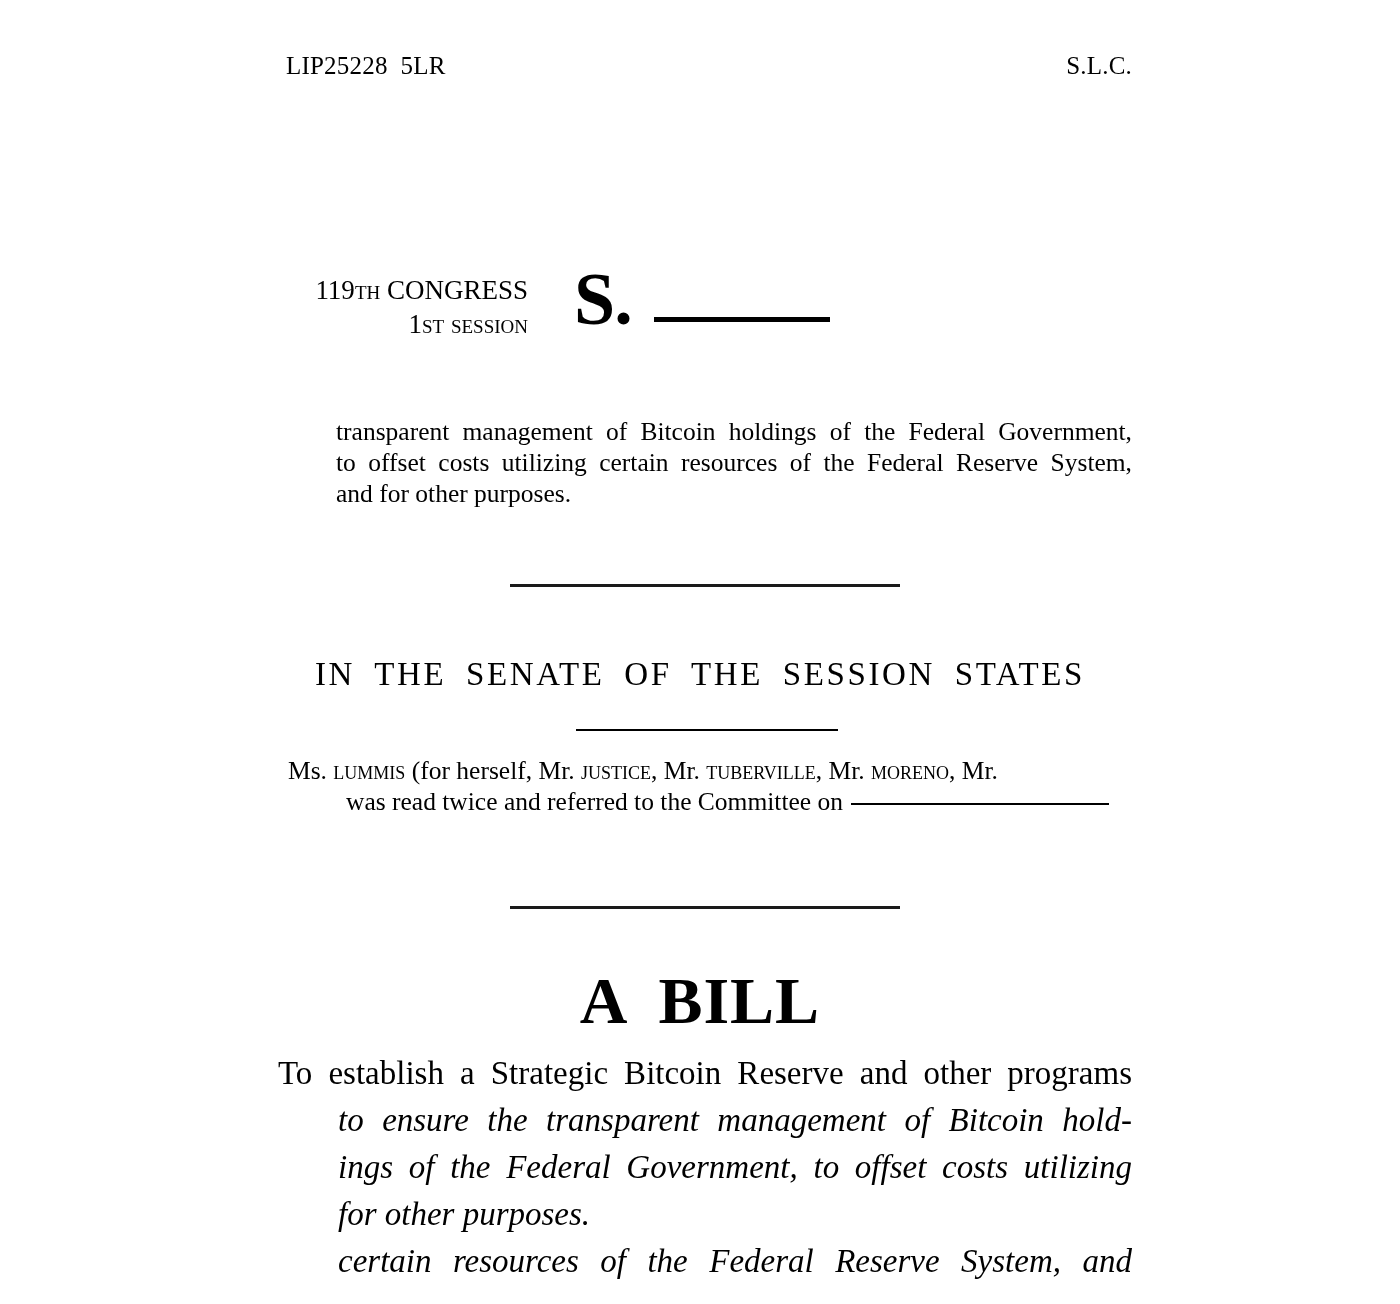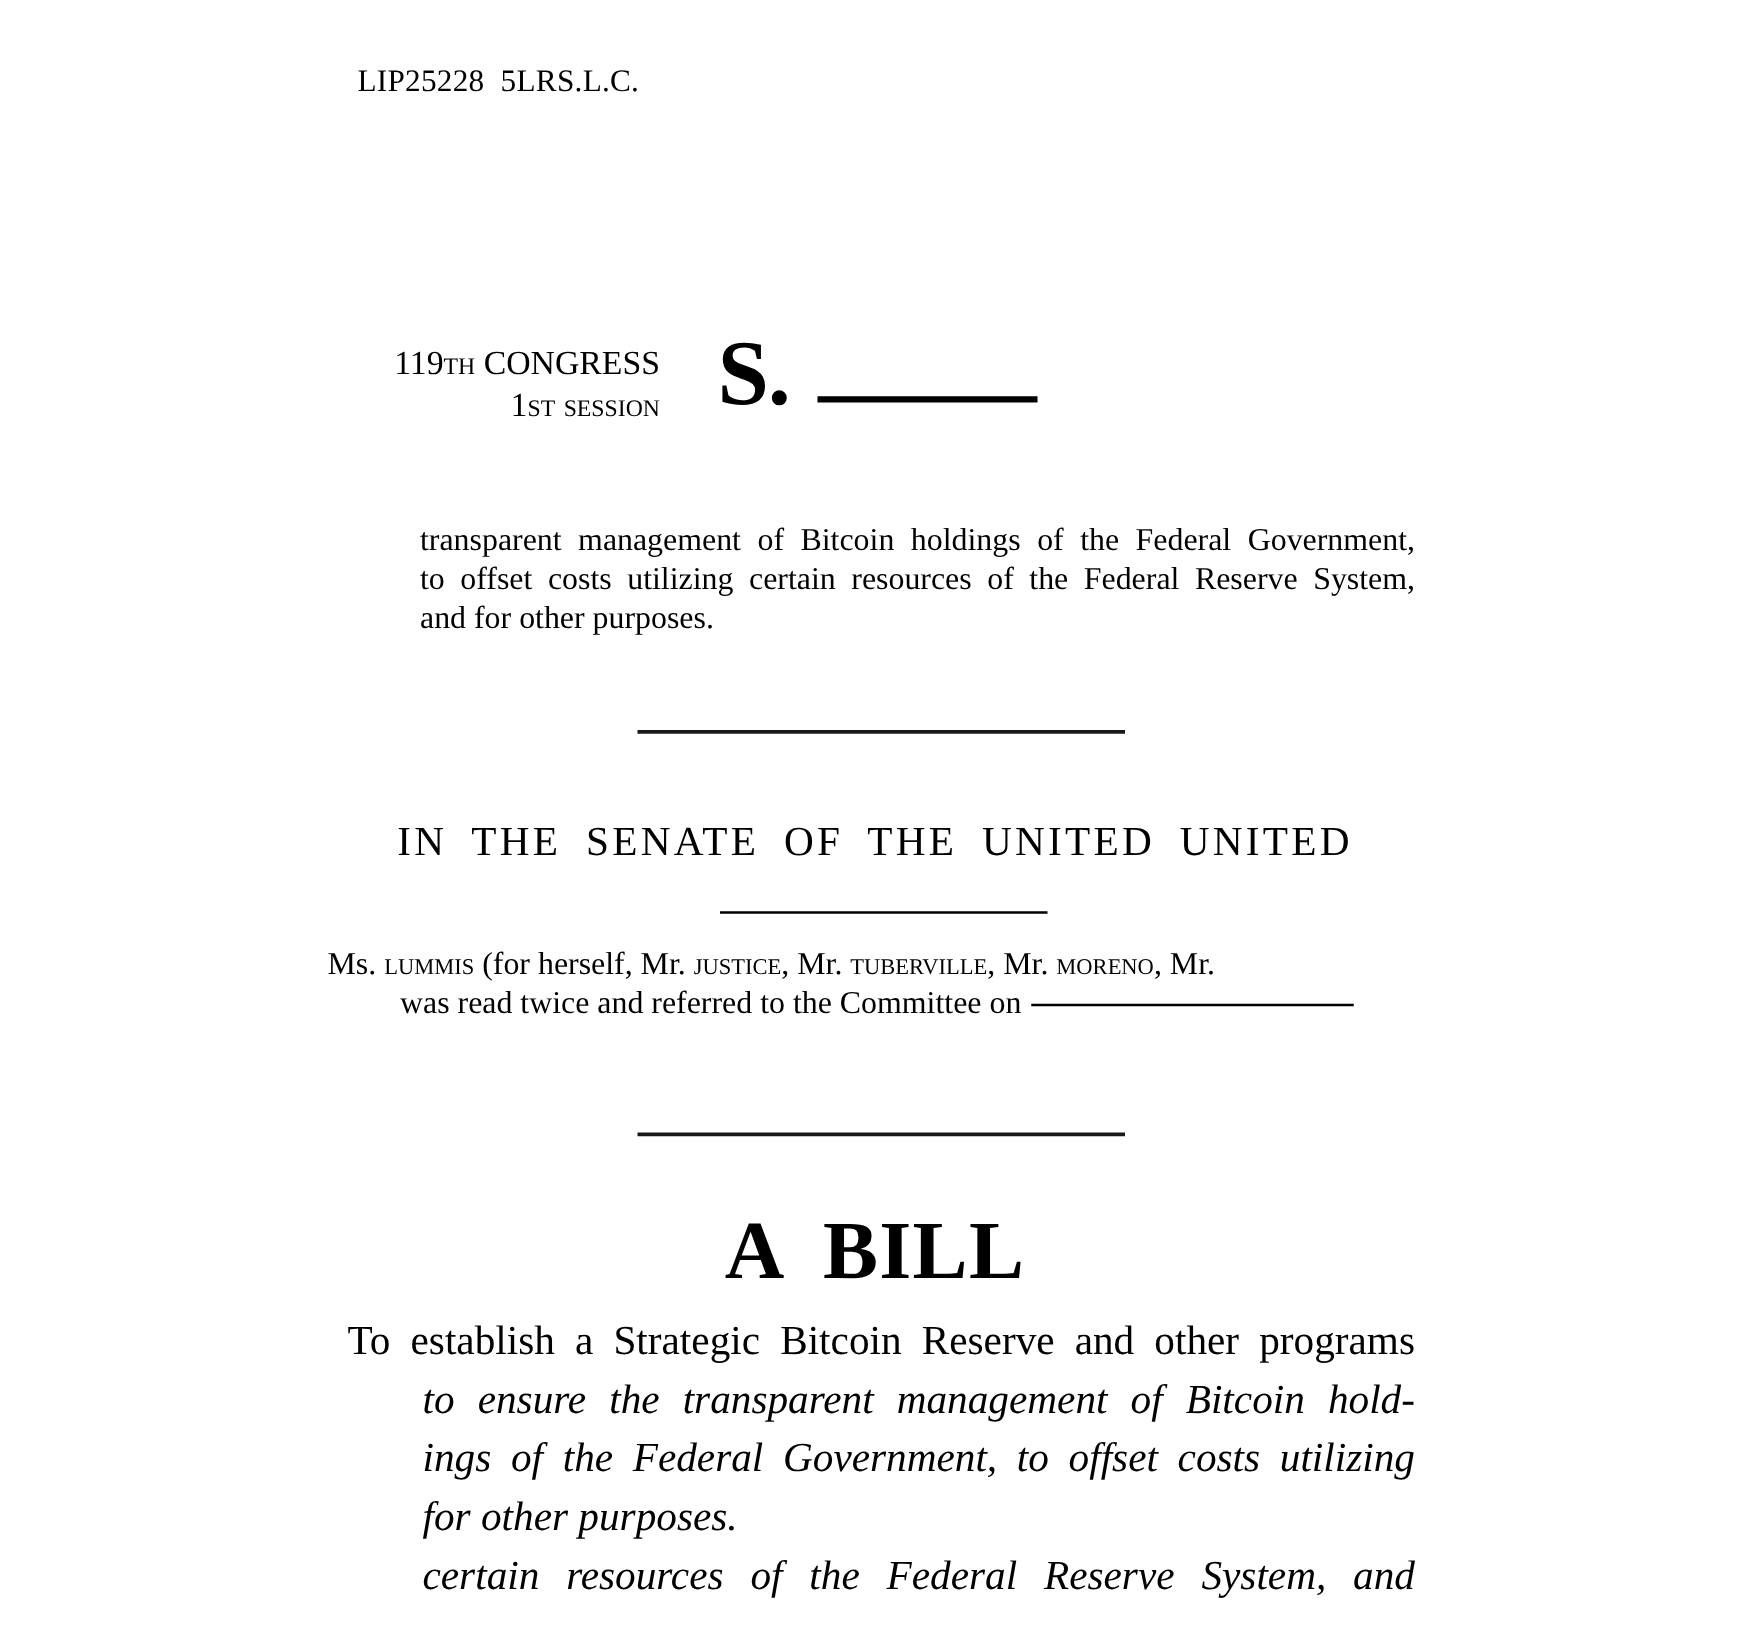--- a/index.html
+++ b/index.html
@@ -20,20 +20,21 @@
     overflow: hidden;
   }
 
   
   .doc-header {
     position: absolute;
     top: 52px;
     left: 286px;
     width: 846px;
     display: flex;
+    justify-content: space-between;
     align-items: baseline;
     font-size: 25px;
     letter-spacing: 0.2px;
   }
   .doc-header .hdr-left { white-space: pre; }
   .doc-header .hdr-right { white-space: pre; }
 
   
   .congress-row {
     position: absolute;
@@ -126,21 +127,21 @@
     font-size: 33px;
     letter-spacing: 2.6px;
     word-spacing: 9px;
     white-space: nowrap;
   }
 
   
   .sponsors {
     position: absolute;
     top: 755px;
-    left: 262px;
+    left: 288px;
     width: 854px;
     font-size: 25.5px;
     line-height: 31px;
   }
   .sponsors .ln { display: block; text-align: justify; }
   .sponsors .ln.ind { padding-left: 58px; }
   .sponsors .ln.last { text-align: left; }
   .committee-blank {
     display: inline-block;
     width: 258px;
@@ -200,21 +201,21 @@
   </div>
 
   <div class="purpose">
     <span class="cont" style="text-align: justify; text-align-last: justify; margin-top: 20px;">transparent management of Bitcoin holdings of the Federal Government,</span>
     <span class="cont" style="text-align: justify; text-align-last: justify;">to offset costs utilizing certain resources of the Federal Reserve System,</span>
     <span class="cont">and for other purposes.</span>
   </div>
 
   <div class="rule-long r1"></div>
 
-  <div class="senate-heading">IN THE SENATE OF THE UNITED UNITED</div>
+  <div class="senate-heading">IN THE SENATE OF THE SESSION STATES</div>
 
   <div class="rule-short"></div>
 
   <div class="sponsors">
     <span class="ln"><span>Ms. </span><span class="sc">Lummis</span><span> (for herself, Mr. </span><span class="sc">Justice</span><span>, Mr. </span><span class="sc">Tuberville</span><span>, Mr. </span><span class="sc">Moreno</span><span>, Mr.</span></span>
     <span class="ln ind last"><span>was read twice and referred to the Committee on</span><span class="committee-blank"></span></span>
   </div>
 
   <div class="rule-long r2"></div>
 

